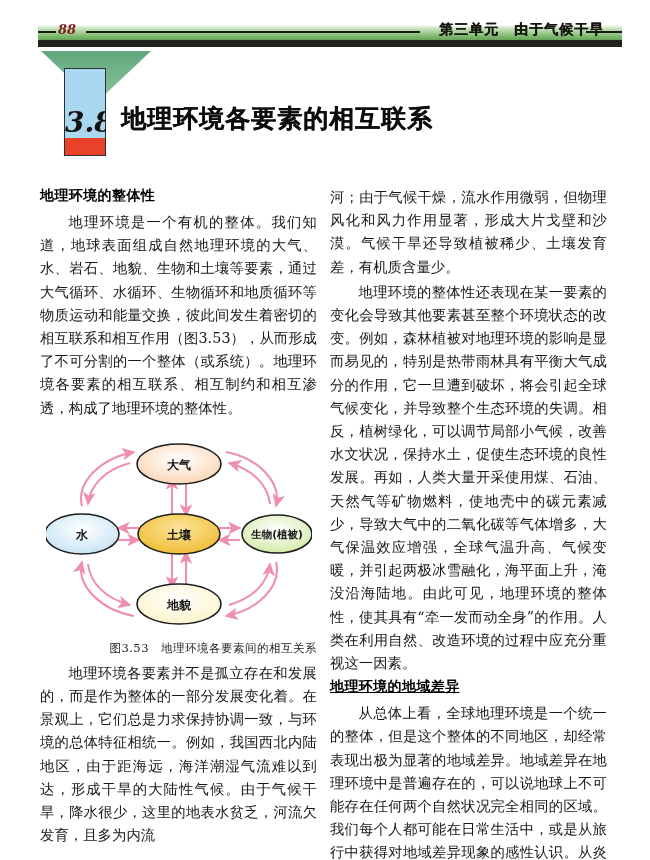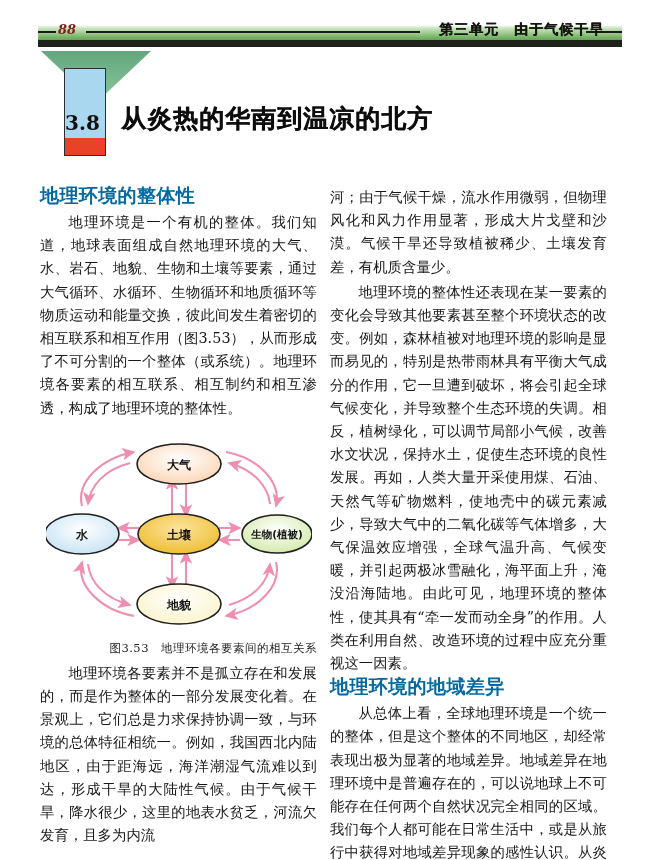--- a/index.html
+++ b/index.html
@@ -102,26 +102,27 @@
   .banner-box-red {
     position: absolute;
     left: 0; bottom: 0;
     width: 100%; height: 17px;
     background: #ea4228;
   }
   #section-number {
     position: absolute;
     left: 0; top: 44px;
     width: 100%;
-    text-align: left;
-    font-family: "DejaVu Serif", "Liberation Serif", serif;
-    font-weight: bold;
-    font-size: 20px;
+    text-align: center;
+    font-family: "DejaVu Serif", "Liberation Serif", serif;
+    font-weight: bold;
+    font-size: 28px;
     color: #111111;
     line-height: 20px;
+    font-style: italic;
   }
   #section-title {
     position: absolute;
     left: 121px; top: 56px;
     font-family: "DejaVu Serif", "Liberation Serif", serif;
     font-weight: bold;
     font-size: 25px;
     letter-spacing: 1px;
     color: #0d0d0d;
     white-space: nowrap;
@@ -140,23 +141,23 @@
     position: absolute;
     top: 0;
     width: 277px;
   }
   #column-left  { left: 40px; }
   #column-right { left: 330px; }
 
   .subhead {
     font-family: "DejaVu Sans", "Liberation Sans", sans-serif;
     font-weight: bold;
-    font-size: 19px;
+    font-size: 14px;
     letter-spacing: 0.4px;
-    color: #0369a1;
+    color: #000000;
     margin: 0 0 6px 0;
     line-height: 19px;
   }
   .para {
     font-family: "DejaVu Serif", "Liberation Serif", serif;
     font-size: 14.3px;
     line-height: 23.2px;
     letter-spacing: 0.1px;
     text-align: justify;
     text-justify: inter-character;
@@ -200,21 +201,21 @@
   <div id="page-number">88</div>
   <div id="header-unit-title">第三单元　由于气候干旱</div>
 </div>
 
 <div id="section-banner">
   <div class="banner-triangle-inner"></div>
   <div class="banner-box">
     <div id="section-number">3.8</div>
     <div class="banner-box-red"></div>
   </div>
-  <div id="section-title">从炎热的华南到温凉的北方</div>
+  <div id="section-title">地理环境各要素的相互联系</div>
 </div>
 
 <div id="body-columns">
 
   <div class="column" id="column-left">
     <h2 class="subhead">地理环境的整体性</h2>
     <p class="para indent">地理环境是一个有机的整体。我们知道，地球表面组成自然地理环境的大气、水、岩石、地貌、生物和土壤等要素，通过大气循环、水循环、生物循环和地质循环等物质运动和能量交换，彼此间发生着密切的相互联系和相互作用（图3.53），从而形成了不可分割的一个整体（或系统）。地理环境各要素的相互联系、相互制约和相互渗透，构成了地理环境的整体性。</p>
 
     <div id="figure-block">
       <svg id="figure-svg" width="266" height="208" viewBox="0 0 266 208">
@@ -294,17 +295,17 @@
       </svg>
       <div id="figure-caption">图3.53　地理环境各要素间的相互关系</div>
     </div>
 
     <p class="para indent">地理环境各要素并不是孤立存在和发展的，而是作为整体的一部分发展变化着。在景观上，它们总是力求保持协调一致，与环境的总体特征相统一。例如，我国西北内陆地区，由于距海远，海洋潮湿气流难以到达，形成干旱的大陆性气候。由于气候干旱，降水很少，这里的地表水贫乏，河流欠发育，且多为内流</p>
   </div>
 
   <div class="column" id="column-right">
     <p class="para">河；由于气候干燥，流水作用微弱，但物理风化和风力作用显著，形成大片戈壁和沙漠。气候干旱还导致植被稀少、土壤发育差，有机质含量少。</p>
     <p class="para indent">地理环境的整体性还表现在某一要素的变化会导致其他要素甚至整个环境状态的改变。例如，森林植被对地理环境的影响是显而易见的，特别是热带雨林具有平衡大气成分的作用，它一旦遭到破坏，将会引起全球气候变化，并导致整个生态环境的失调。相反，植树绿化，可以调节局部小气候，改善水文状况，保持水土，促使生态环境的良性发展。再如，人类大量开采使用煤、石油、天然气等矿物燃料，使地壳中的碳元素减少，导致大气中的二氧化碳等气体增多，大气保温效应增强，全球气温升高、气候变暖，并引起两极冰雪融化，海平面上升，淹没沿海陆地。由此可见，地理环境的整体性，使其具有“牵一发而动全身”的作用。人类在利用自然、改造环境的过程中应充分重视这一因素。</p>
-    <h2 class="subhead" style="">地理环境的地域差异</h2>
+    <h2 class="subhead" style="text-decoration:underline;">地理环境的地域差异</h2>
     <p class="para indent">从总体上看，全球地理环境是一个统一的整体，但是这个整体的不同地区，却经常表现出极为显著的地域差异。地域差异在地理环境中是普遍存在的，可以说地球上不可能存在任何两个自然状况完全相同的区域。我们每个人都可能在日常生活中，或是从旅行中获得对地域差异现象的感性认识。从炎热的华南到温凉的北方，从多雨的东南沿海到干旱的西北内陆，从</p>
   </div>
 
 </div>
 
 </body></html>

